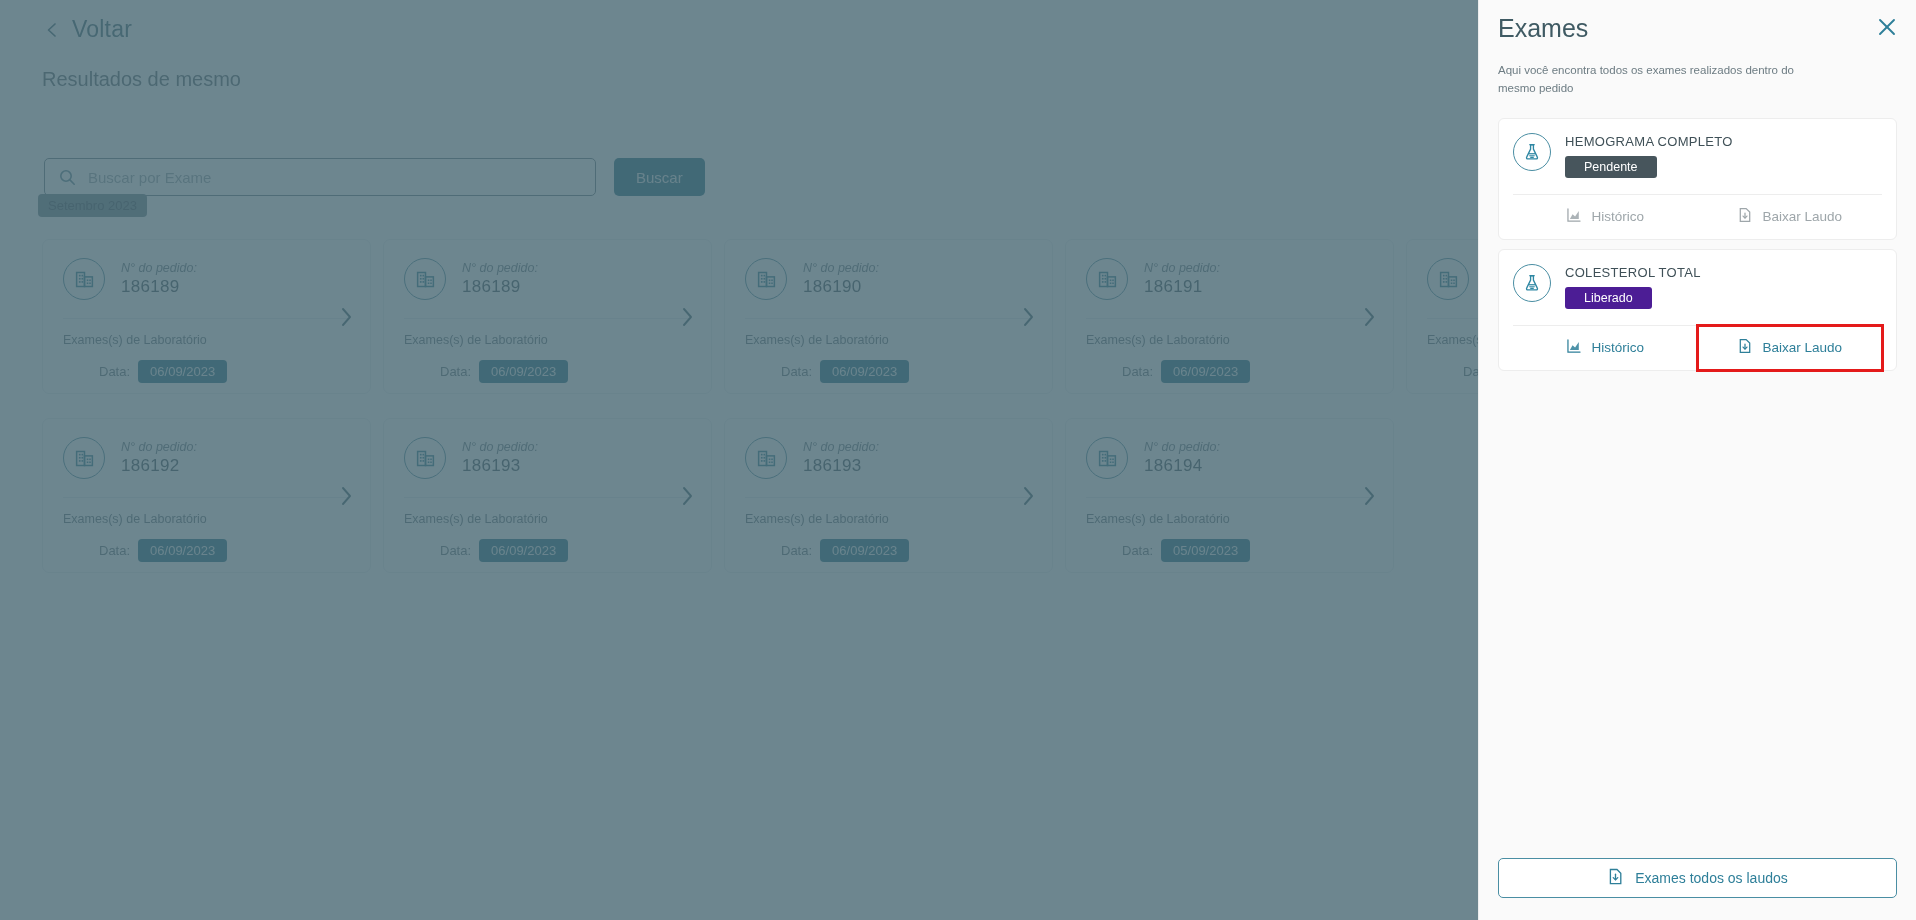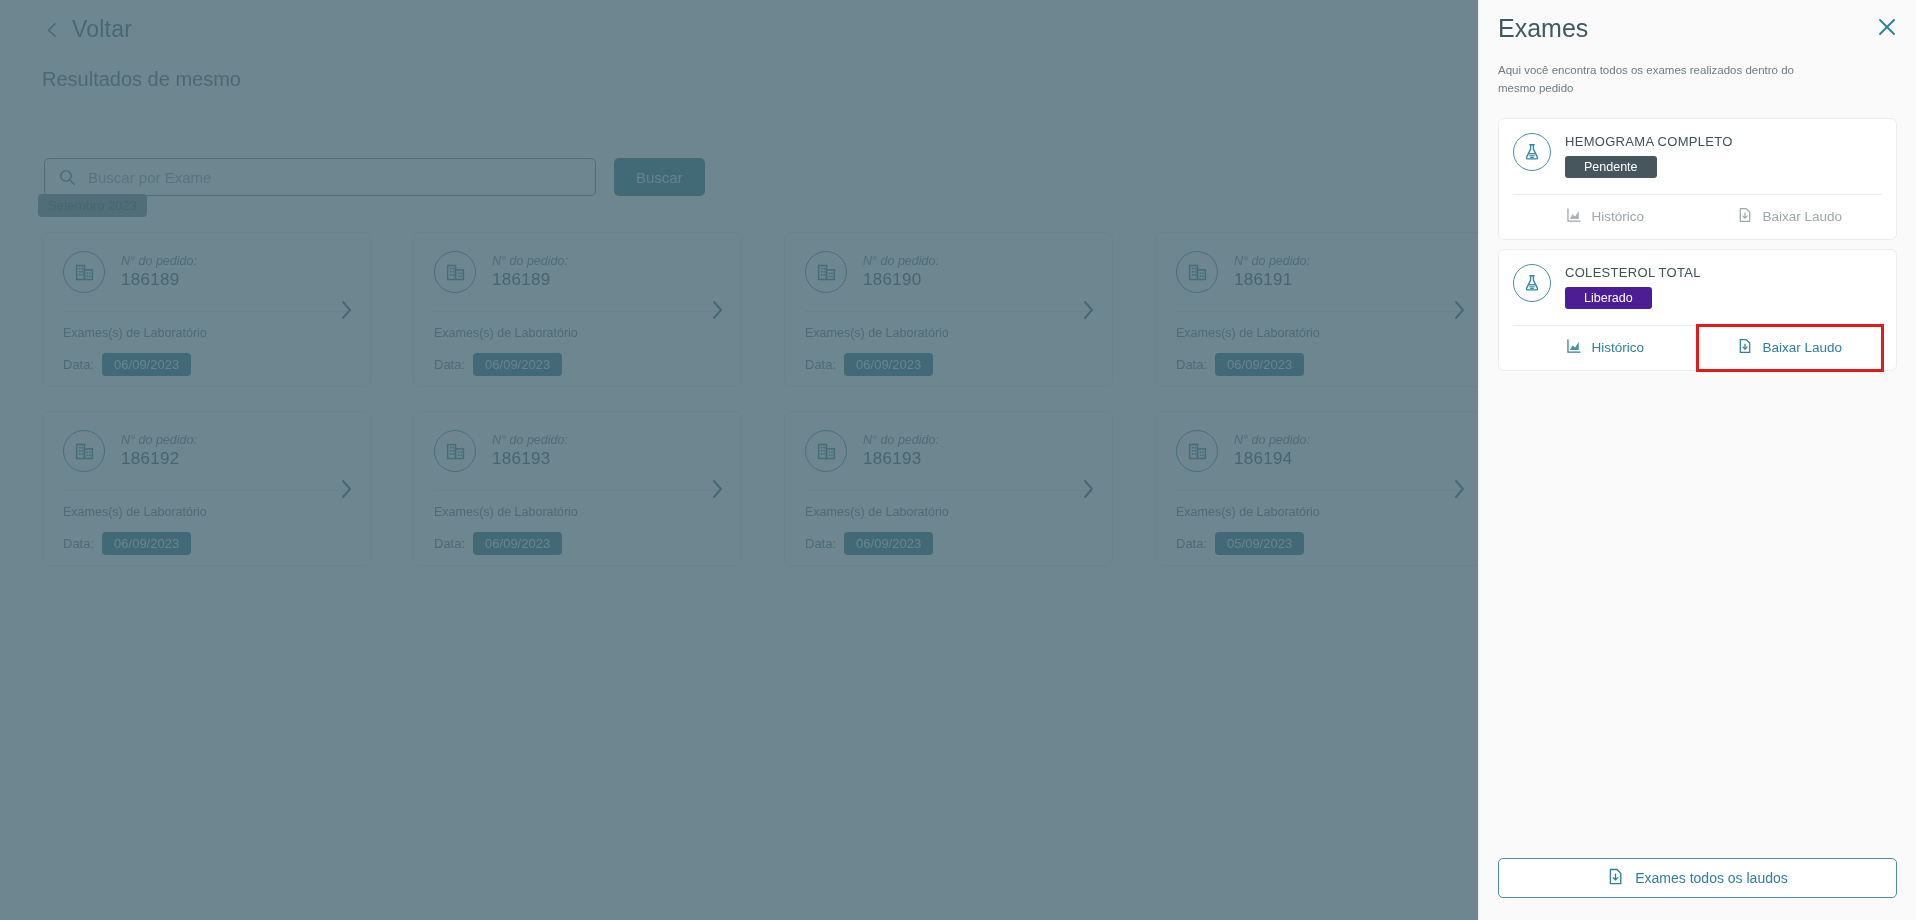--- a/index.html
+++ b/index.html
@@ -51,44 +51,44 @@
   }
 
   .month-chip {
     position: absolute; left: 38px; top: 194px;
     background: #5f7882; color: #2f444d;
     font-size: 13px; padding: 4px 10px; border-radius: 4px;
   }
 
   
   #cards {
-    position: absolute; left: 42px; top: 232px;
+    position: absolute; left: 42px; top: 239px;
     width: 1740px;
     display: grid;
     grid-template-columns: repeat(5, 329px);
-    gap: 24px 42px;
+    gap: 24px 12px;
   }
   .order-card {
     height: 155px; background: #fdfdfd;
     border: 1px solid #e8ecee; border-radius: 7px;
     position: relative; padding: 18px 20px 0 20px;
     cursor: pointer; overflow: hidden;
   }
   .oc-head { display: flex; align-items: center; gap: 16px; }
   .oc-circle {
     width: 42px; height: 42px; border-radius: 50%;
     border: 1px solid #3f7f93; flex: 0 0 auto;
     display: flex; align-items: center; justify-content: center;
   }
   .oc-labels { display: flex; flex-direction: column; gap: 2px; }
   .oc-sub { font-size: 12.5px; font-style: italic; color: #5d6f78; }
   .oc-num { font-size: 17px; color: #31454e; letter-spacing: .3px; }
   .oc-div { height: 1px; background: #e4e9eb; margin: 18px 0 0 0; }
   .oc-type { font-size: 12.5px; color: #56676f; margin-top: 14px; }
-  .oc-date-row { display: flex; align-items: center; gap: 8px; margin-top: 13px; }
+  .oc-date-row { display: flex; align-items: center; gap: 8px; margin-top: 13px; margin-left: 36px; }
   .oc-date-lbl { font-size: 13px; color: #56676f; }
   .oc-date-pill {
     background: #0b6179; color: #e6edf0; font-size: 13px;
     padding: 4px 12px; border-radius: 4px;
   }
   .oc-arrow {
     position: absolute; right: 16px; top: 50%; transform: translateY(-50%);
     width: 14px; height: 22px;
   }
 

